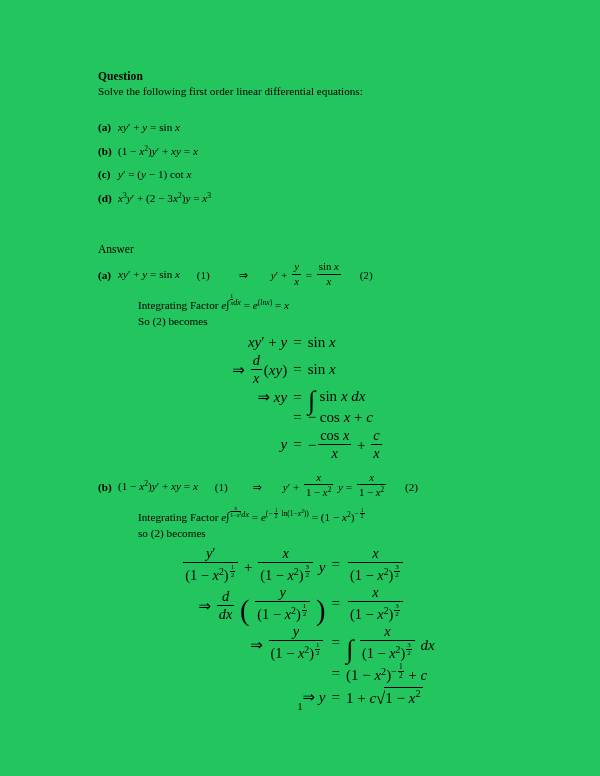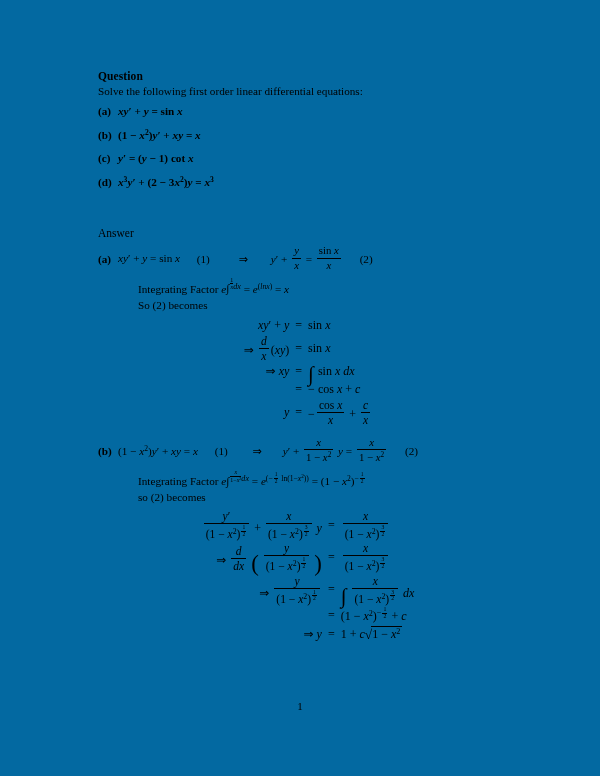--- a/index.html
+++ b/index.html
@@ -13,52 +13,51 @@
     font-family: "Liberation Serif", serif;
     color: #000000;
     position: relative;
     overflow: hidden;
   }
   .page {
     position: absolute;
     left: 0; top: 0;
     width: 600px;
     height: 776px;
-    background: #0369a1;
+    background: #22c55e;
   }
   .content {
     position: absolute;
     left: 98px;
     top: 70px;
     width: 420px;
   }
   .sec-title {
     font-weight: bold;
     font-size: 11.5px;
     margin: 0 0 3px 0;
     letter-spacing: 0.1px;
   }
   .lead {
     font-size: 11.2px;
-    margin: 0 0 8px 0;
+    margin: 0 0 24px 0;
   }
   .item {
     font-size: 11.2px;
     margin: 0 0 11px 0;
     display: flex;
     align-items: baseline;
   }
   .item .lbl {
     font-weight: bold;
     width: 20px;
     flex: 0 0 20px;
   }
   .item .bdy {
     flex: 1 1 auto;
-    font-weight: bold;
   }
   .spacer-lg { height: 28px; }
   .ans-title {
     font-weight: normal;
     font-size: 11.5px;
     margin: 0 0 6px 0;
   }
   .ablock { margin-bottom: 6px; }
   .aline {
     font-size: 11.2px;
@@ -77,21 +76,21 @@
     margin-bottom: 4px;
   }
   .derivation {
     margin-top: 6px;
     margin-bottom: 10px;
     display: flex;
     justify-content: center;
   }
   table.eq {
     border-collapse: collapse;
-    font-size: 12px;
+    font-size: 15px;
   }
   table.eq td {
     padding: 1px 3px;
     vertical-align: middle;
     white-space: nowrap;
   }
   td.lhs { text-align: right; }
   td.rel { text-align: center; padding: 1px 7px; }
   td.rhs { text-align: left; }
 

